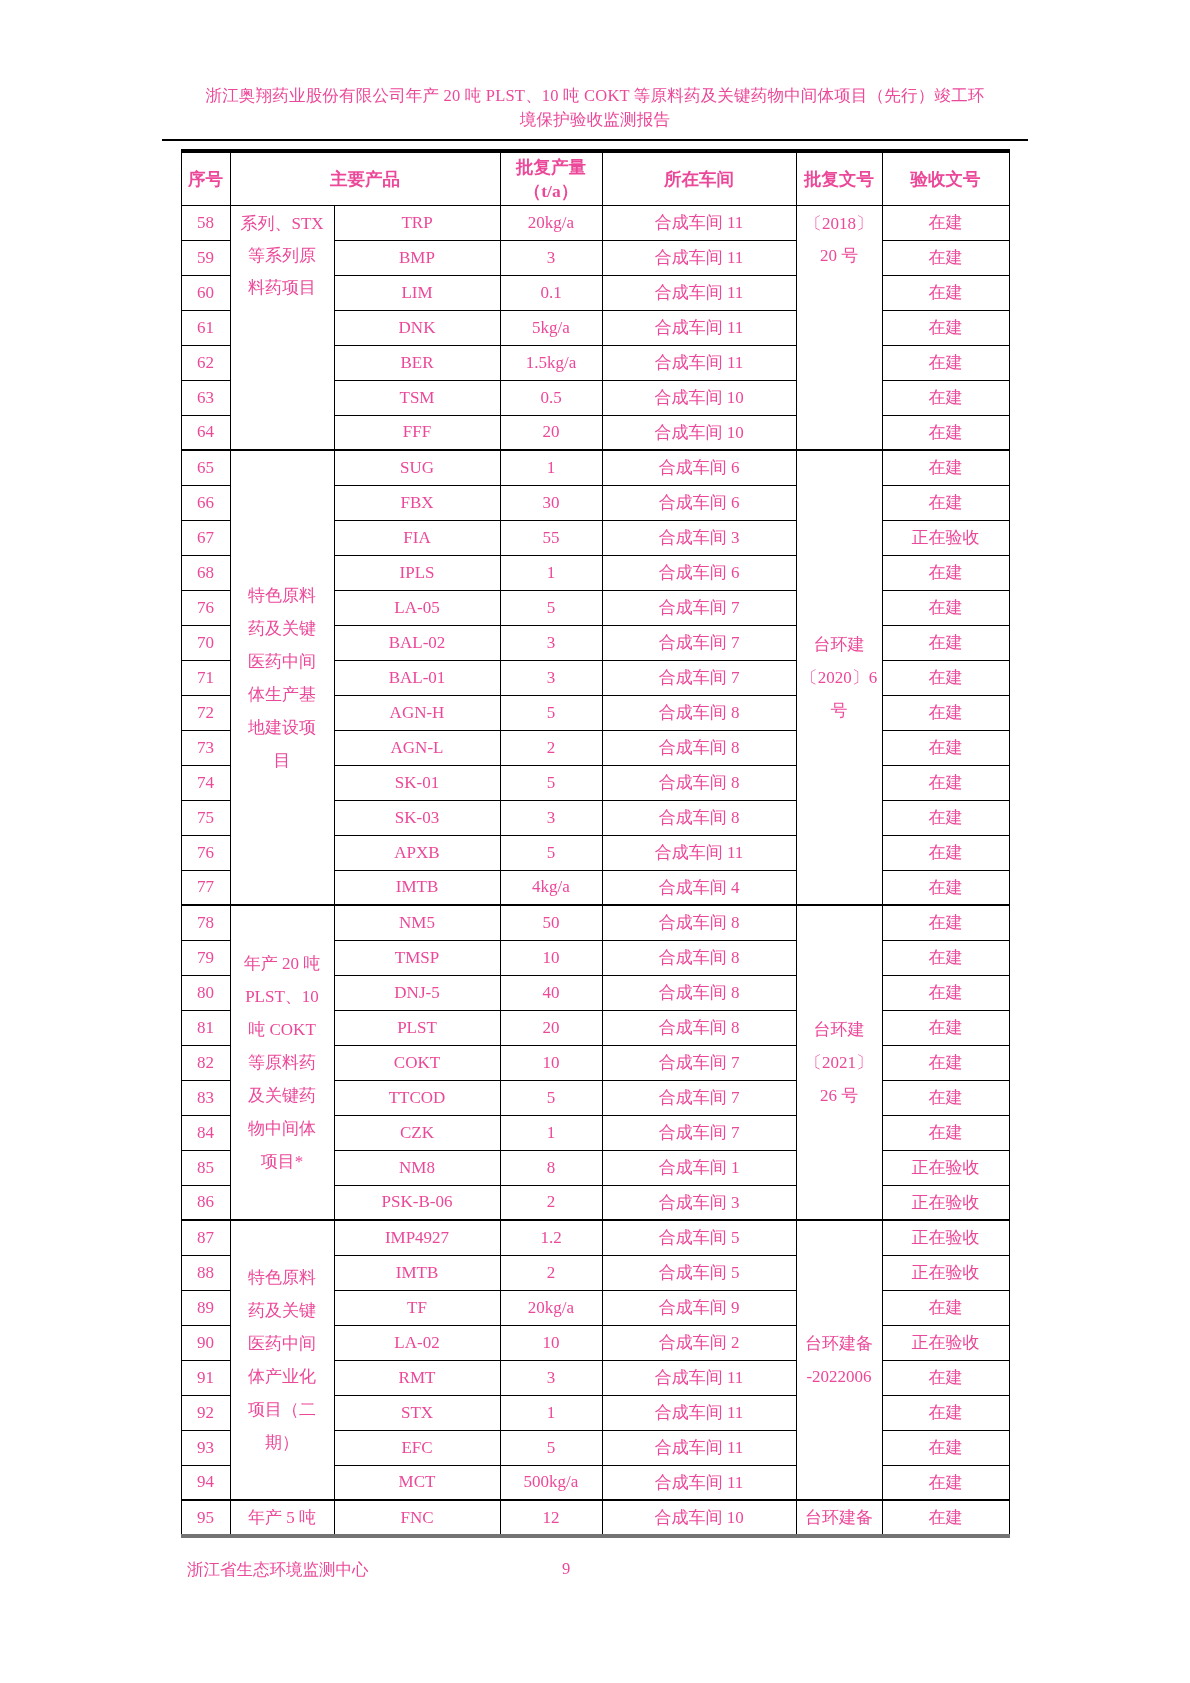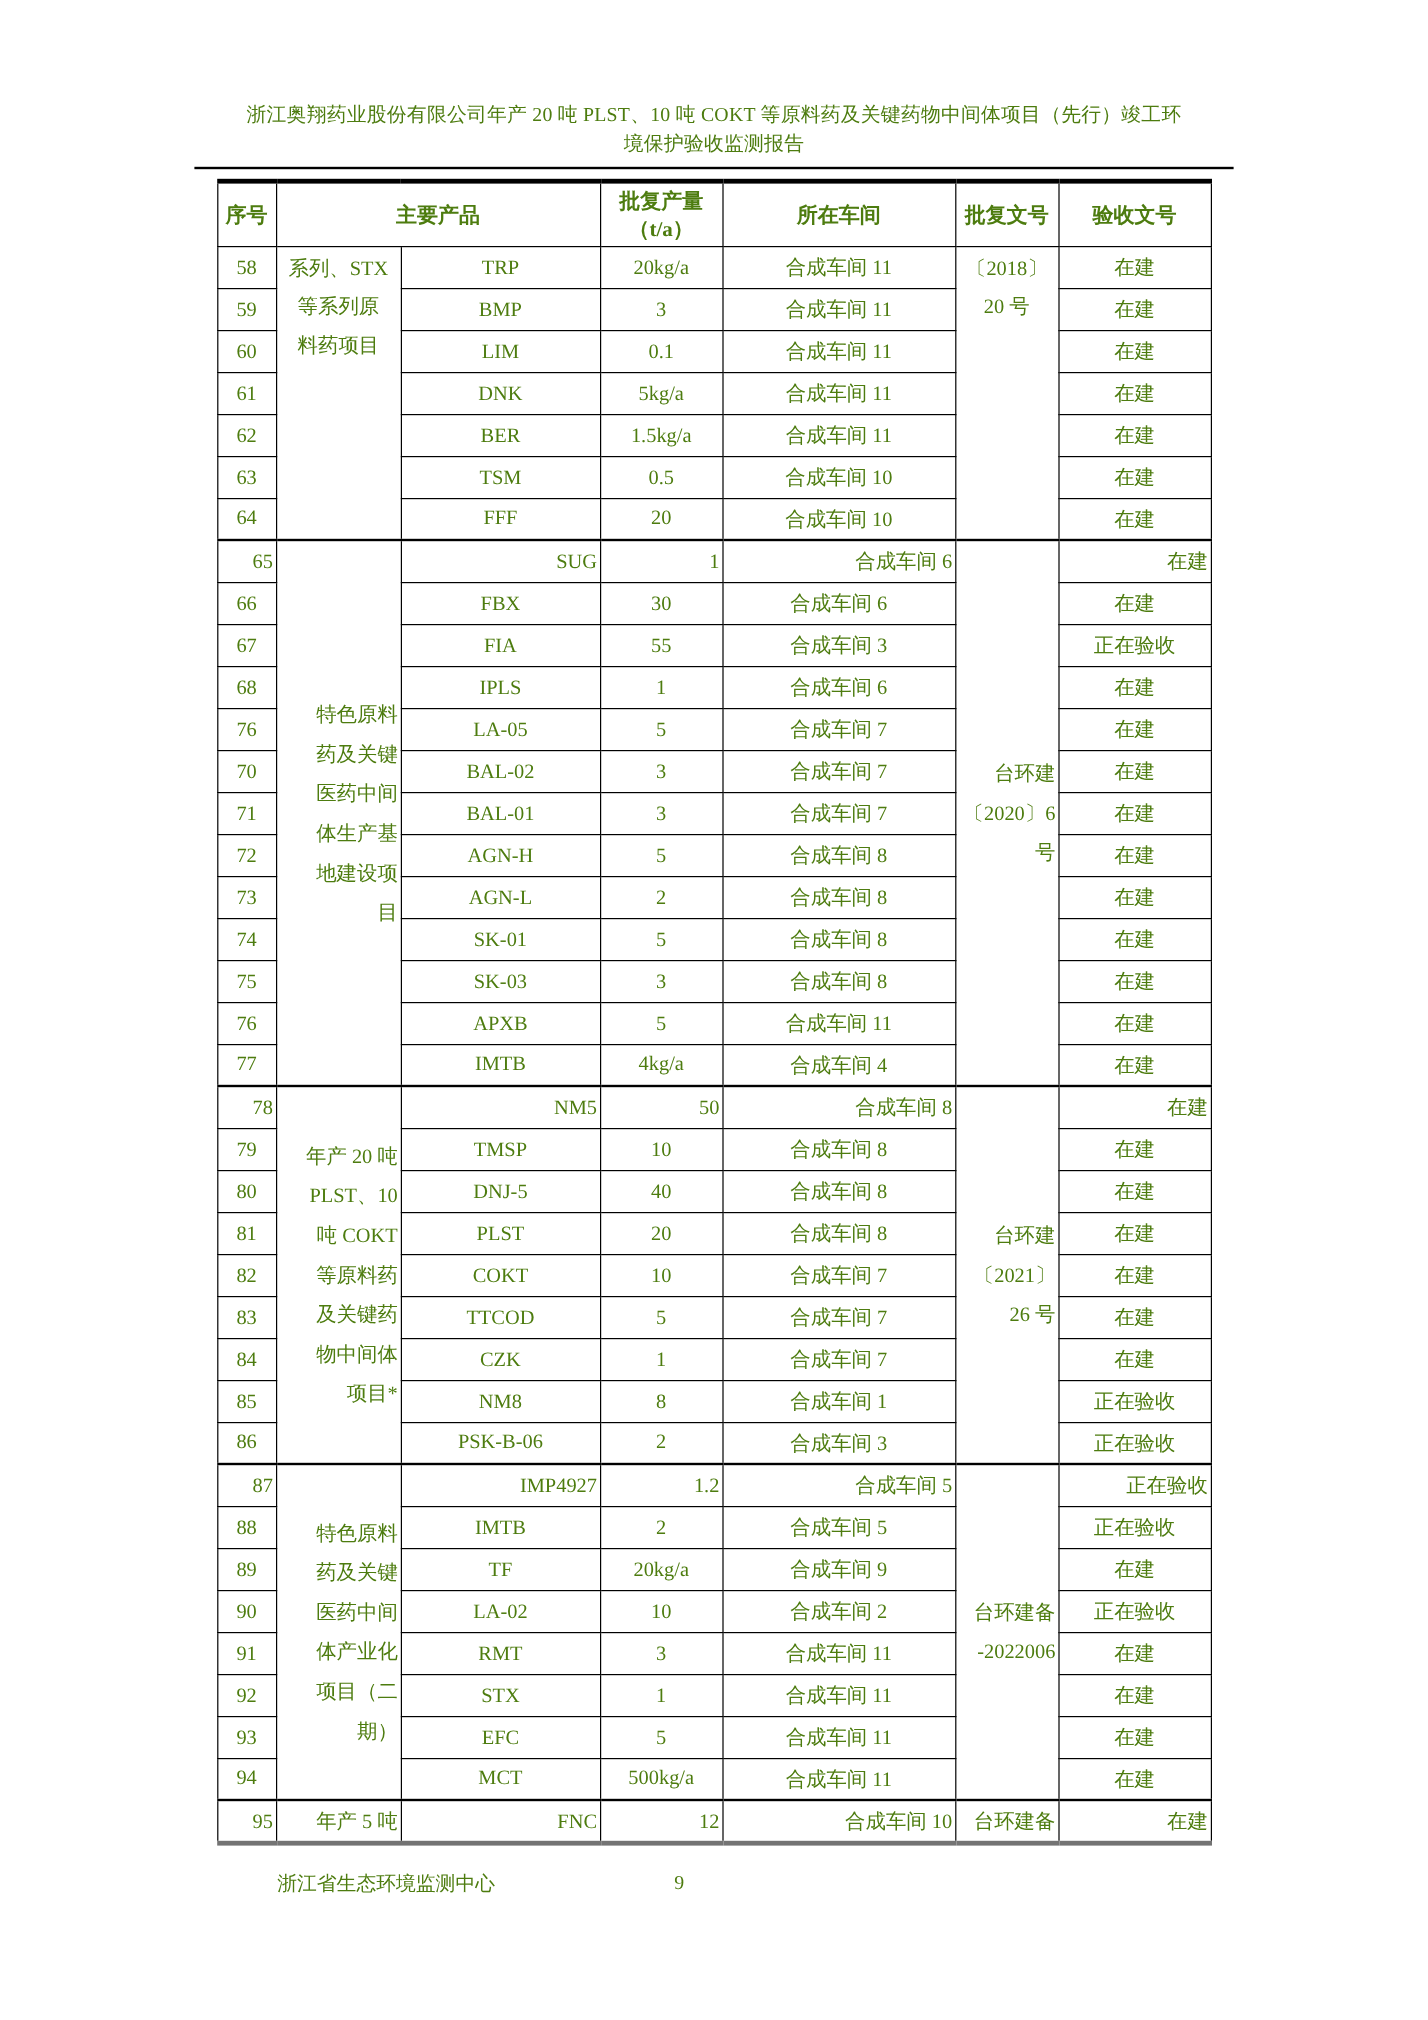--- a/index.html
+++ b/index.html
@@ -3,21 +3,21 @@
 <meta charset="utf-8">
 <style>
   * { margin: 0; padding: 0; box-sizing: border-box; }
   html, body { background: #ffffff; }
   .page {
     position: relative;
     width: 1190px;
     height: 1683px;
     margin: 0 auto;
     background: #ffffff;
-    color: #4d7c0f;
+    color: #ec4899;
     font-family: "Liberation Serif", "DejaVu Serif", serif;
     overflow: hidden;
   }
   .doc-title {
     padding-top: 84px;
     width: 900px;
     margin: 0 auto;
     text-align: center;
     font-size: 16.5px;
     line-height: 24px;
@@ -45,40 +45,40 @@
     overflow: hidden;
   }
   .main-table thead tr { height: 54px; padding-left: 32px; }
   .main-table thead th {
     border-top: 4px solid #000;
     font-weight: bold;
     font-size: 17.5px;
     line-height: 24px;
   }
   .main-table tbody tr { height: 35px; }
-  .main-table tbody tr.group-start td { border-top: 2px solid #000; text-align: right; }
+  .main-table tbody tr.group-start td { border-top: 2px solid #000; }
   .main-table tbody tr:last-child td { border-bottom: 4px solid #737373; }
   td.multiline {
     white-space: pre-line;
     line-height: 33px;
   }
   td.vtop {
     vertical-align: top;
     padding-top: 2px;
     line-height: 32px;
     margin-top: 16px;
   }
   .doc-footer {
     position: relative;
     width: 828px;
     margin: 21px auto 0 auto;
     font-size: 16.5px;
     height: 24px;
   }
-  .footer-org { position: absolute; left: 6px; top: 0; margin-left: 44px; }
+  .footer-org { position: absolute; left: 6px; top: 0; }
   .footer-page { position: absolute; left: 0; right: 58px; top: 0; text-align: center; }
 </style>
 </head>
 <body>
 
 <div class="page">
 
   <div class="doc-title">浙江奥翔药业股份有限公司年产 20 吨 PLST、10 吨 COKT 等原料药及关键药物中间体项目（先行）竣工环
 境保护验收监测报告</div>
 

